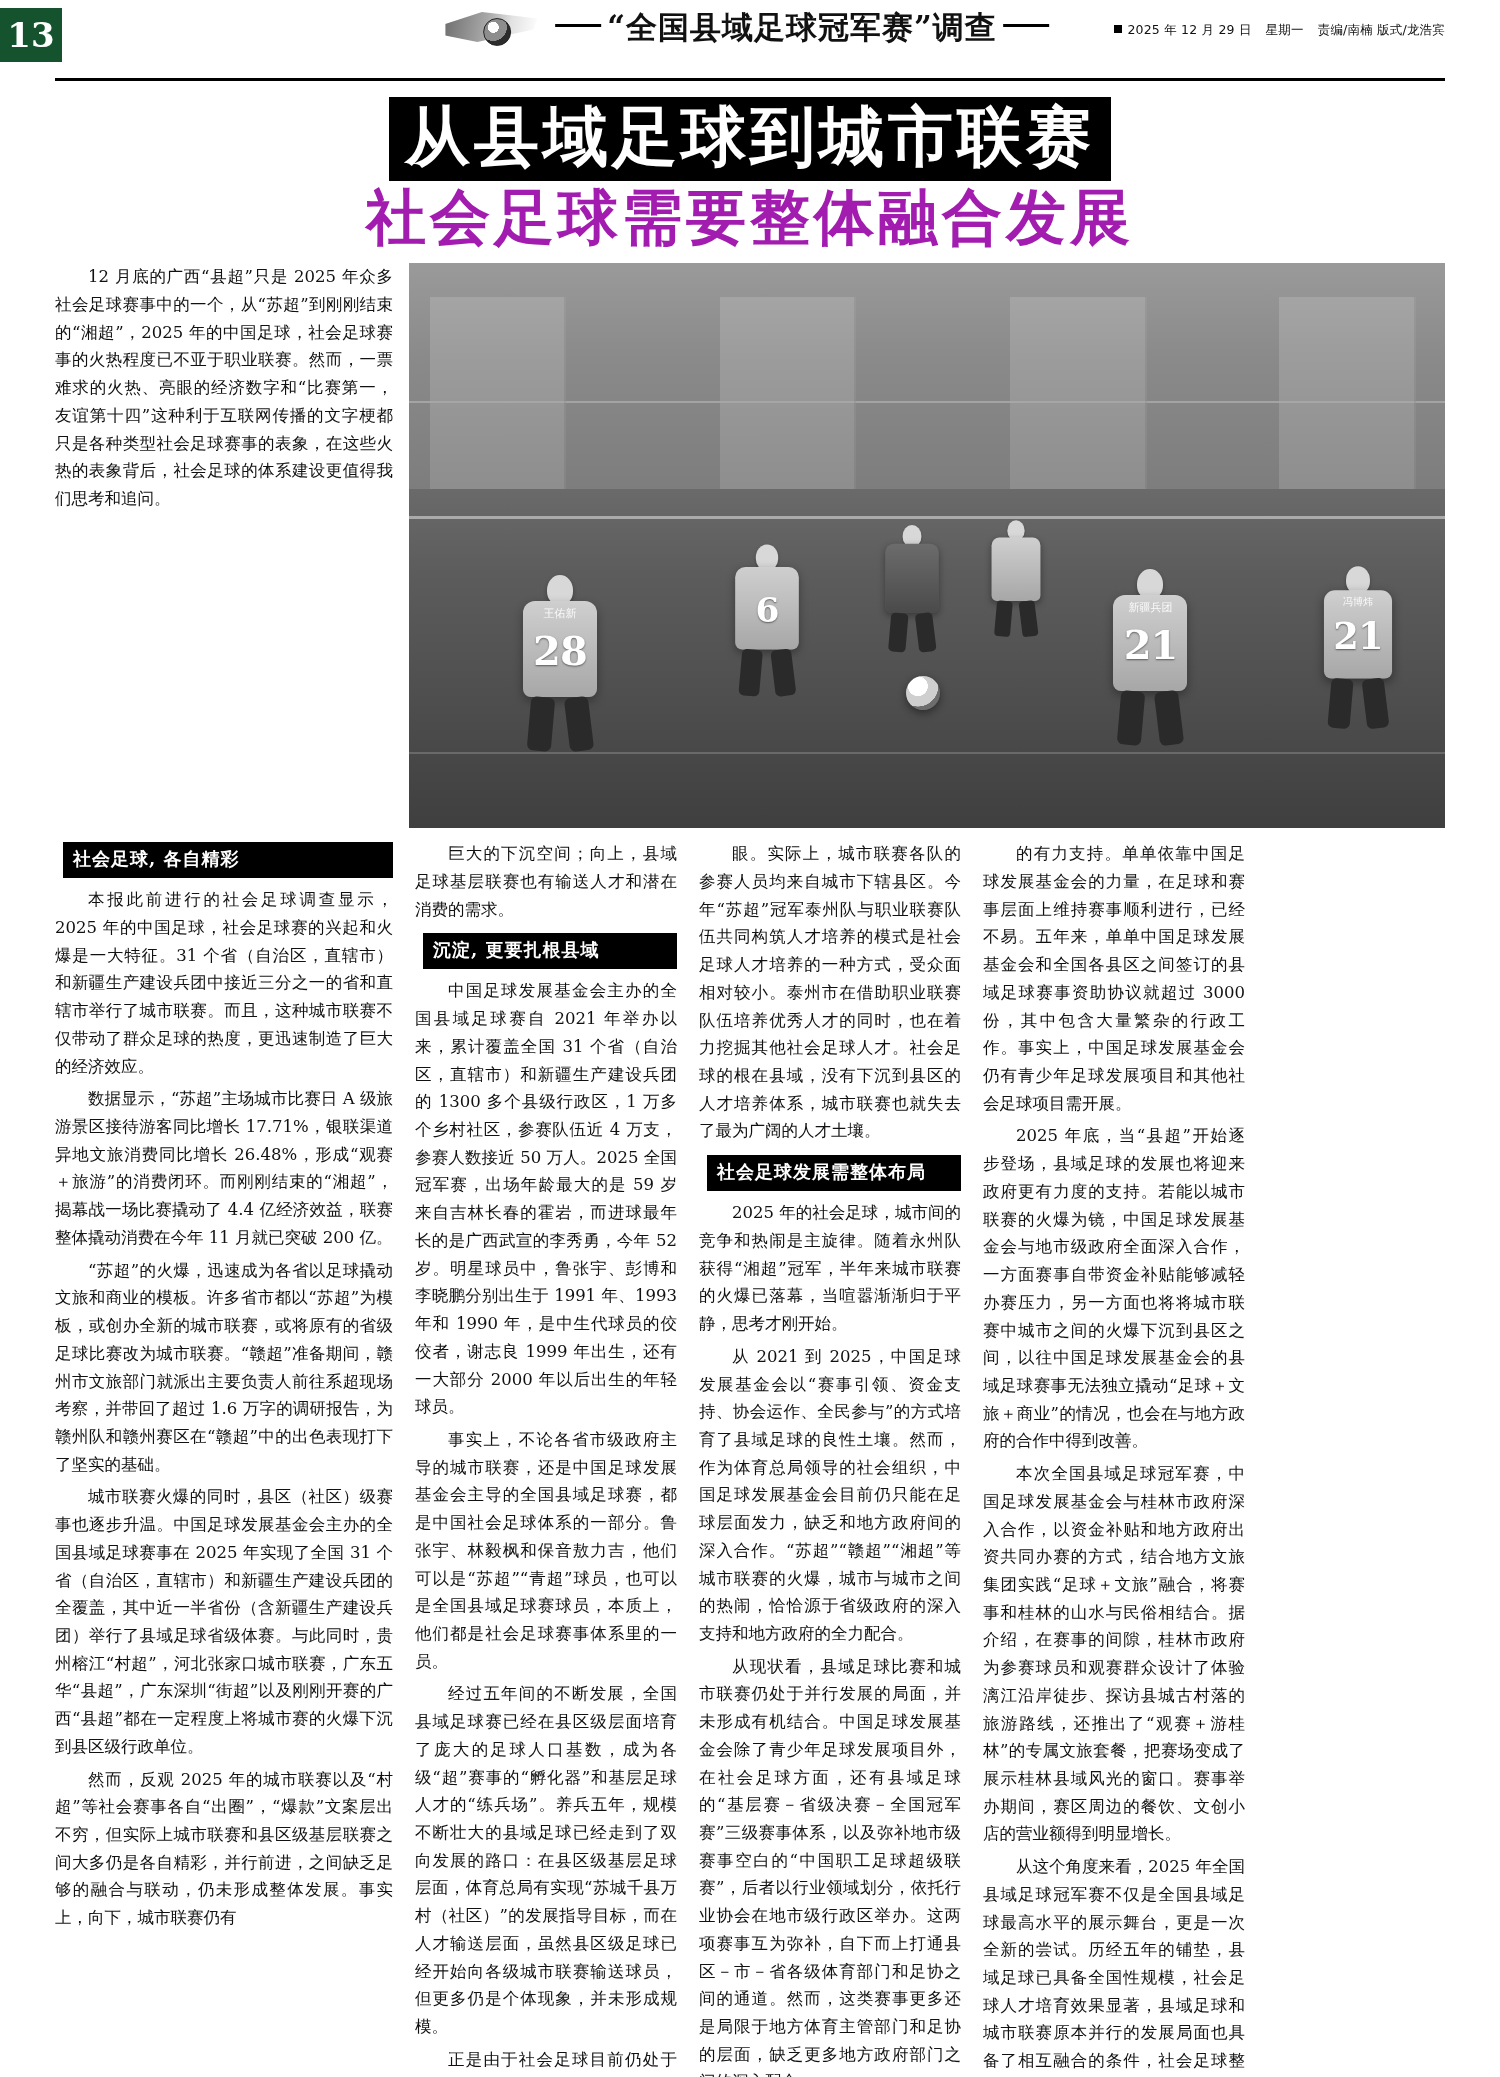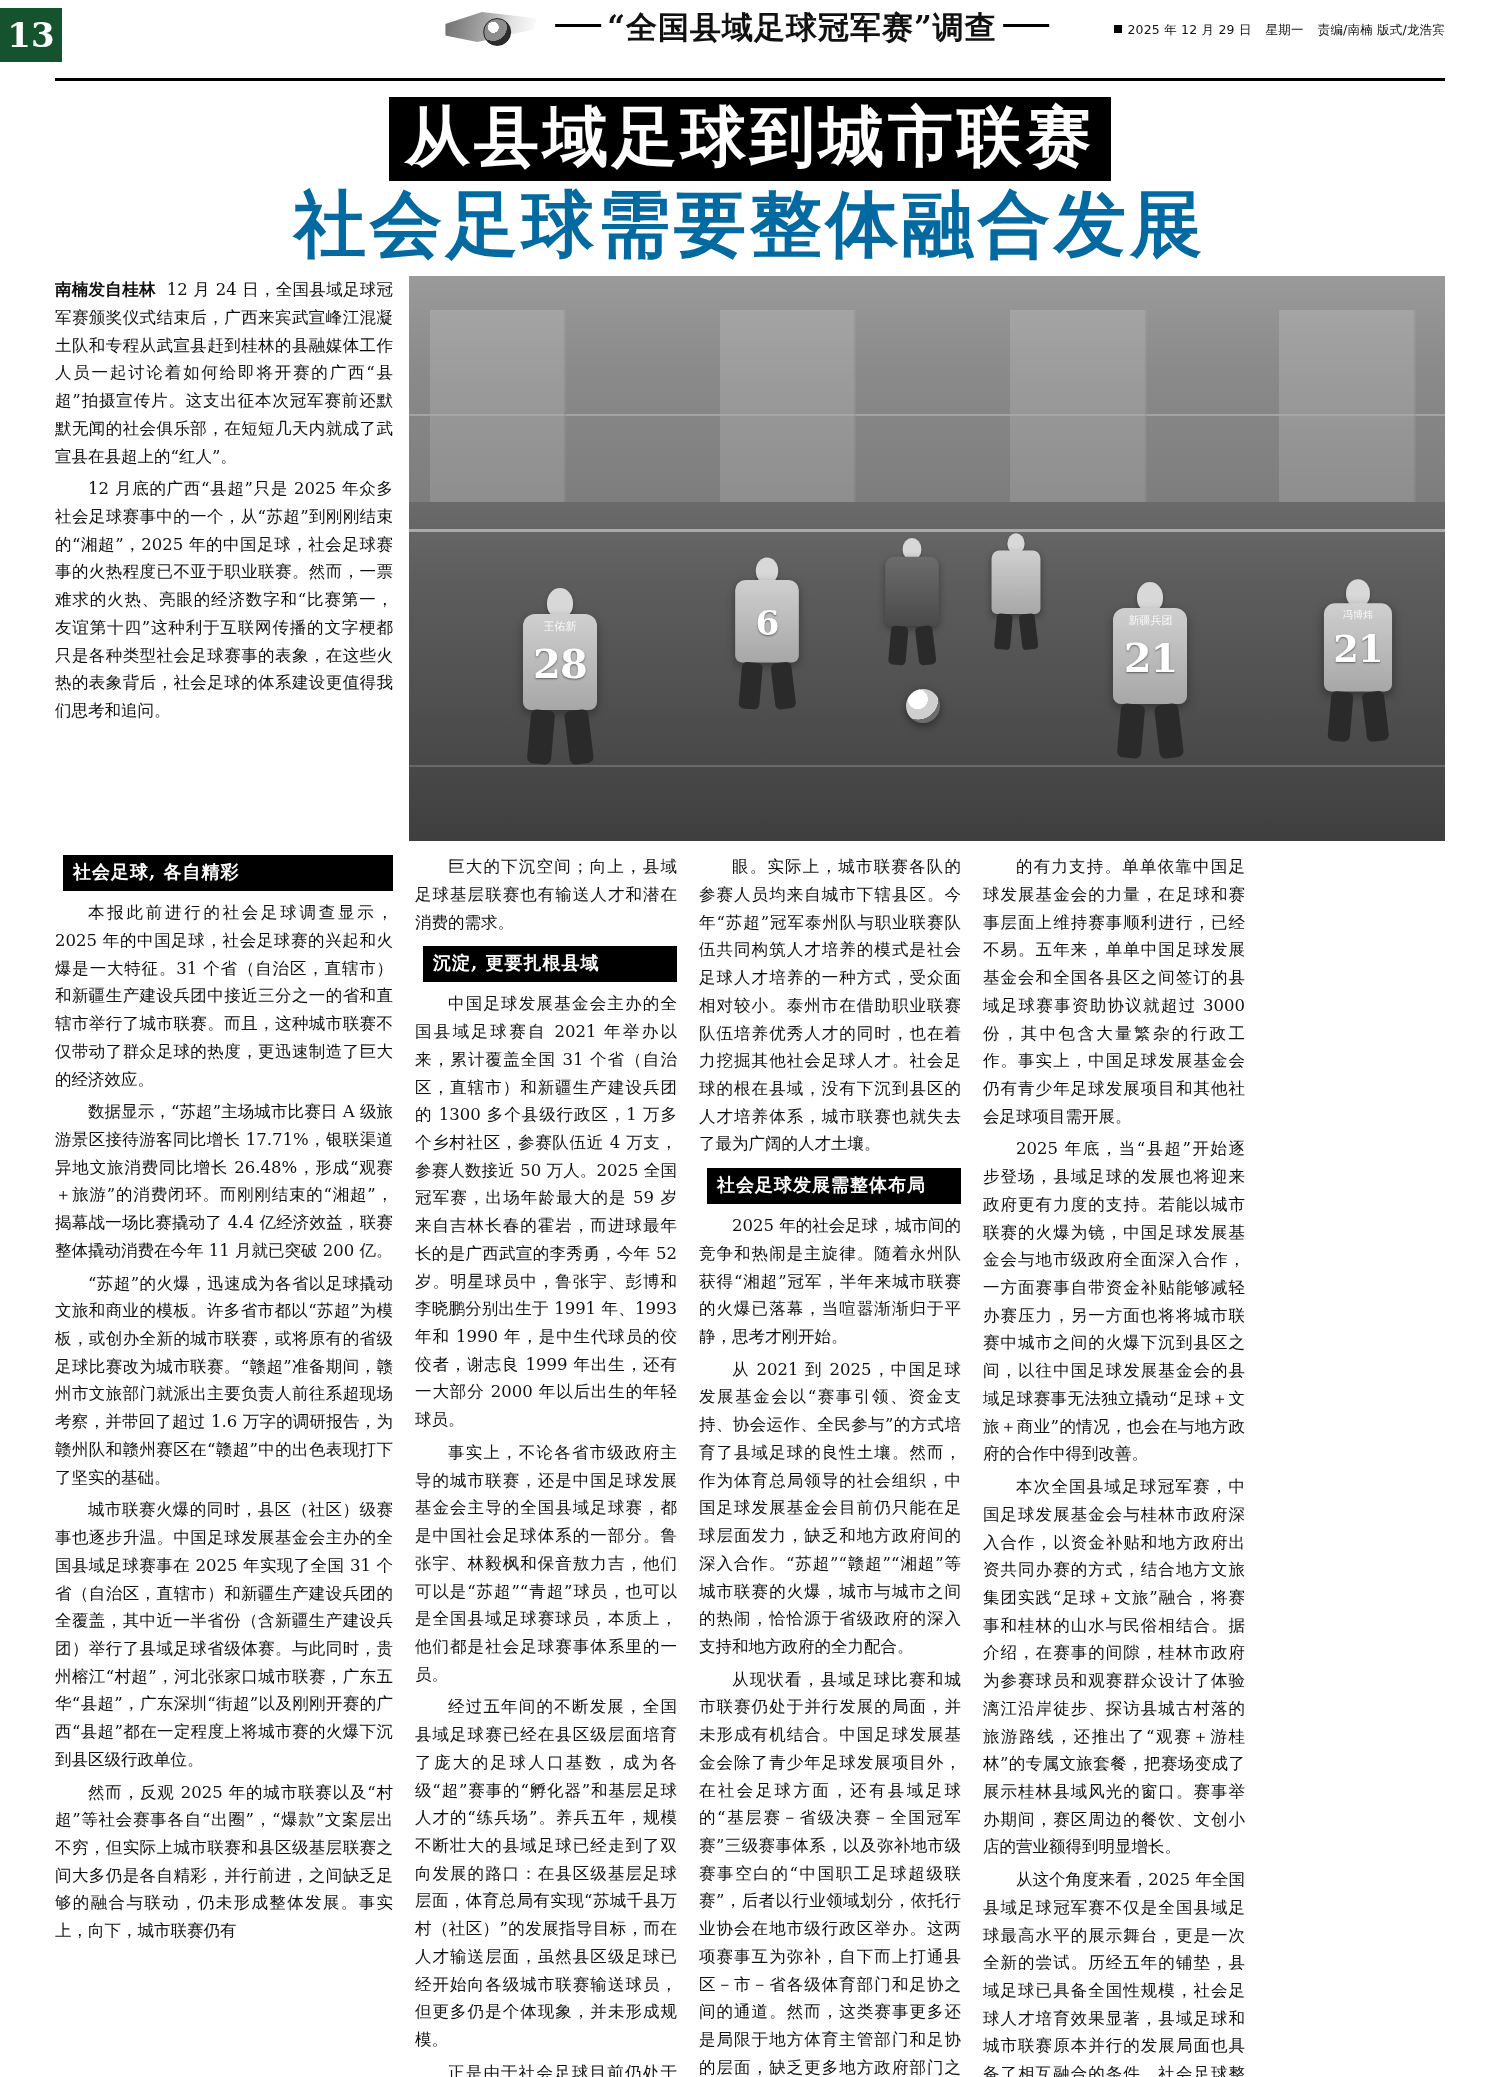--- a/index.html
+++ b/index.html
@@ -123,25 +123,25 @@
     font-family: "DejaVu Serif", "Liberation Serif", serif;
     font-weight: bold;
     font-size: 65px;
     letter-spacing: 4px;
     padding: 4px 16px 8px 16px;
     line-height: 1.1;
   }
   .main-headline {
     font-family: "DejaVu Serif", "Liberation Serif", serif;
     font-weight: bold;
-    font-size: 72px;
+    font-size: 60px;
     letter-spacing: 4px;
     line-height: 1.08;
     margin-top: 4px;
-    color: #0369a1;
+    color: #a21caf;
   }
 
   
   .top-block {
     display: flex;
     gap: 16px;
     margin-top: 14px;
   }
   .intro-col {
     width: 338px;
@@ -315,24 +315,20 @@
     </div>
   </div>
 
   <div class="headline-wrap">
     <div class="kicker">从县域足球到城市联赛</div>
     <div class="main-headline">社会足球需要整体融合发展</div>
   </div>
 
   <div class="top-block">
     <div class="intro-col">
-      <p class="lead">
-        <span class="byline">南楠发自桂林</span>
-        &nbsp;<span>12 月 24 日，全国县域足球冠军赛颁奖仪式结束后，广西来宾武宣峰江混凝土队和专程从武宣县赶到桂林的县融媒体工作人员一起讨论着如何给即将开赛的广西“县超”拍摄宣传片。这支出征本次冠军赛前还默默无闻的社会俱乐部，在短短几天内就成了武宣县在县超上的“红人”。</span>
-      </p>
       <p>12 月底的广西“县超”只是 2025 年众多社会足球赛事中的一个，从“苏超”到刚刚结束的“湘超”，2025 年的中国足球，社会足球赛事的火热程度已不亚于职业联赛。然而，一票难求的火热、亮眼的经济数字和“比赛第一，友谊第十四”这种利于互联网传播的文字梗都只是各种类型社会足球赛事的表象，在这些火热的表象背后，社会足球的体系建设更值得我们思考和追问。</p>
     </div>
 
     <div class="photo">
       <div class="wall"></div>
       <div class="wall-panel" style="left:2%"></div>
       <div class="wall-panel" style="left:30%"></div>
       <div class="wall-panel" style="left:58%"></div>
       <div class="wall-panel" style="left:84%"></div>
       <div class="turf">

